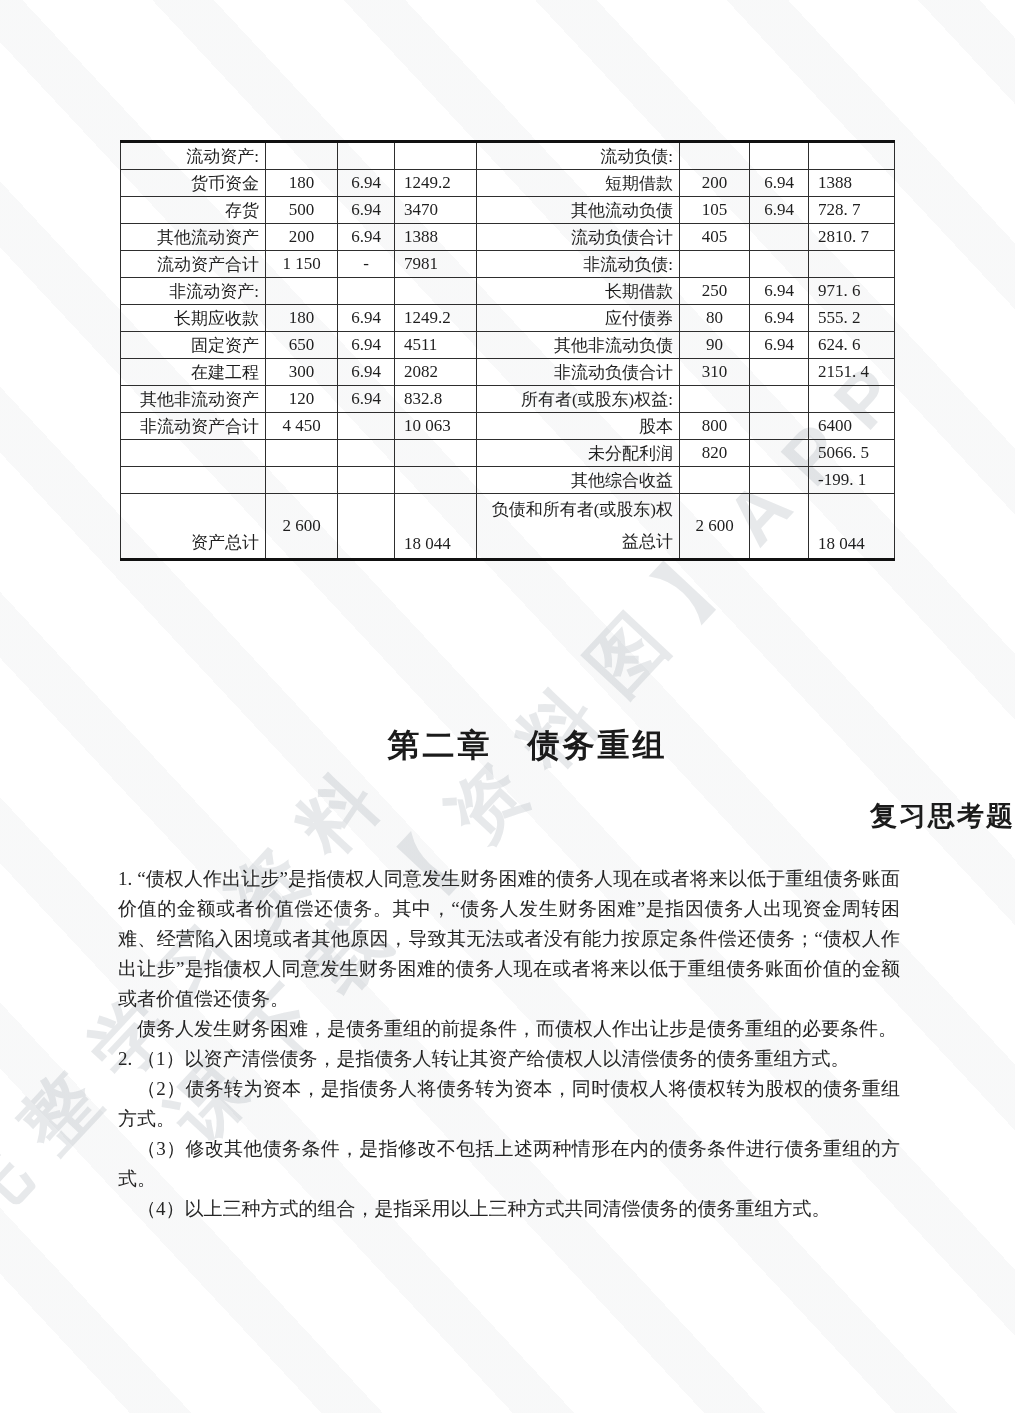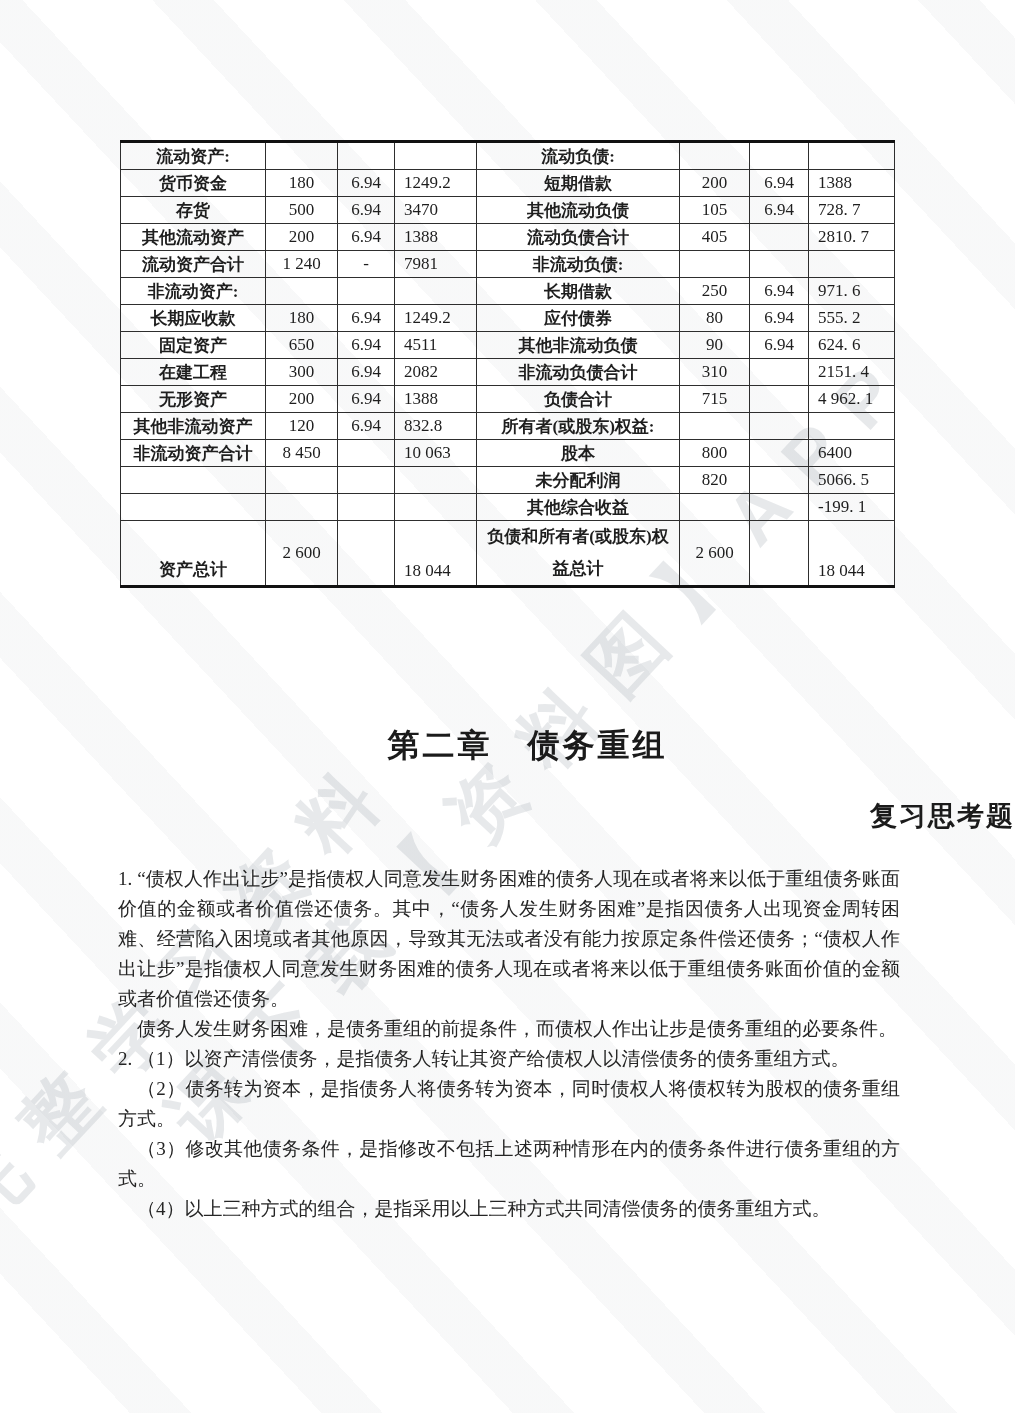--- a/index.html
+++ b/index.html
@@ -47,21 +47,21 @@
   table.bs td{
     border:1px solid #2e2e2e;
     font-size:17px;
     height:26px;
     padding:0 6px;
     white-space:nowrap;
     overflow:hidden;
     color:#1e1e1e;
     vertical-align:middle;
   }
-  table.bs td:nth-child(1),table.bs td:nth-child(5){text-align:center;font-weight:bold;}
+  table.bs td:nth-child(1),table.bs td:nth-child(5){text-align:right;}
   table.bs td:nth-child(2),table.bs td:nth-child(3),
   table.bs td:nth-child(6),table.bs td:nth-child(7){text-align:center;}
   table.bs td:nth-child(4),table.bs td:nth-child(8){text-align:left;padding-left:9px;margin-top:24px;}
   table.bs tr:last-child td{height:56px;}
   table.bs tr:last-child td:nth-child(1),
   table.bs tr:last-child td:nth-child(4),
   table.bs tr:last-child td:nth-child(8){vertical-align:bottom;padding-bottom:4px;}
   table.bs tr:last-child td:nth-child(5){white-space:normal;line-height:32px;vertical-align:middle;}
 
   .h1{
@@ -152,21 +152,21 @@
           <td>200</td>
           <td>6.94</td>
           <td>1388</td>
           <td>流动负债合计</td>
           <td>405</td>
           <td></td>
           <td>2810. 7</td>
         </tr>
         <tr>
           <td>流动资产合计</td>
-          <td>1 240</td>
+          <td>1 150</td>
           <td>-</td>
           <td>7981</td>
           <td>非流动负债:</td>
           <td></td>
           <td></td>
           <td></td>
         </tr>
         <tr>
           <td>非流动资产:</td>
           <td></td>
@@ -201,42 +201,32 @@
           <td>在建工程</td>
           <td>300</td>
           <td>6.94</td>
           <td>2082</td>
           <td>非流动负债合计</td>
           <td>310</td>
           <td></td>
           <td>2151. 4</td>
         </tr>
         <tr>
-          <td>无形资产</td>
-          <td>200</td>
-          <td>6.94</td>
-          <td>1388</td>
-          <td>负债合计</td>
-          <td>715</td>
-          <td></td>
-          <td>4 962. 1</td>
-        </tr>
-        <tr>
           <td>其他非流动资产</td>
           <td>120</td>
           <td>6.94</td>
           <td>832.8</td>
           <td>所有者(或股东)权益:</td>
           <td></td>
           <td></td>
           <td></td>
         </tr>
         <tr>
           <td>非流动资产合计</td>
-          <td>8 450</td>
+          <td>4 450</td>
           <td></td>
           <td>10 063</td>
           <td>股本</td>
           <td>800</td>
           <td></td>
           <td>6400</td>
         </tr>
         <tr>
           <td></td>
           <td></td>

